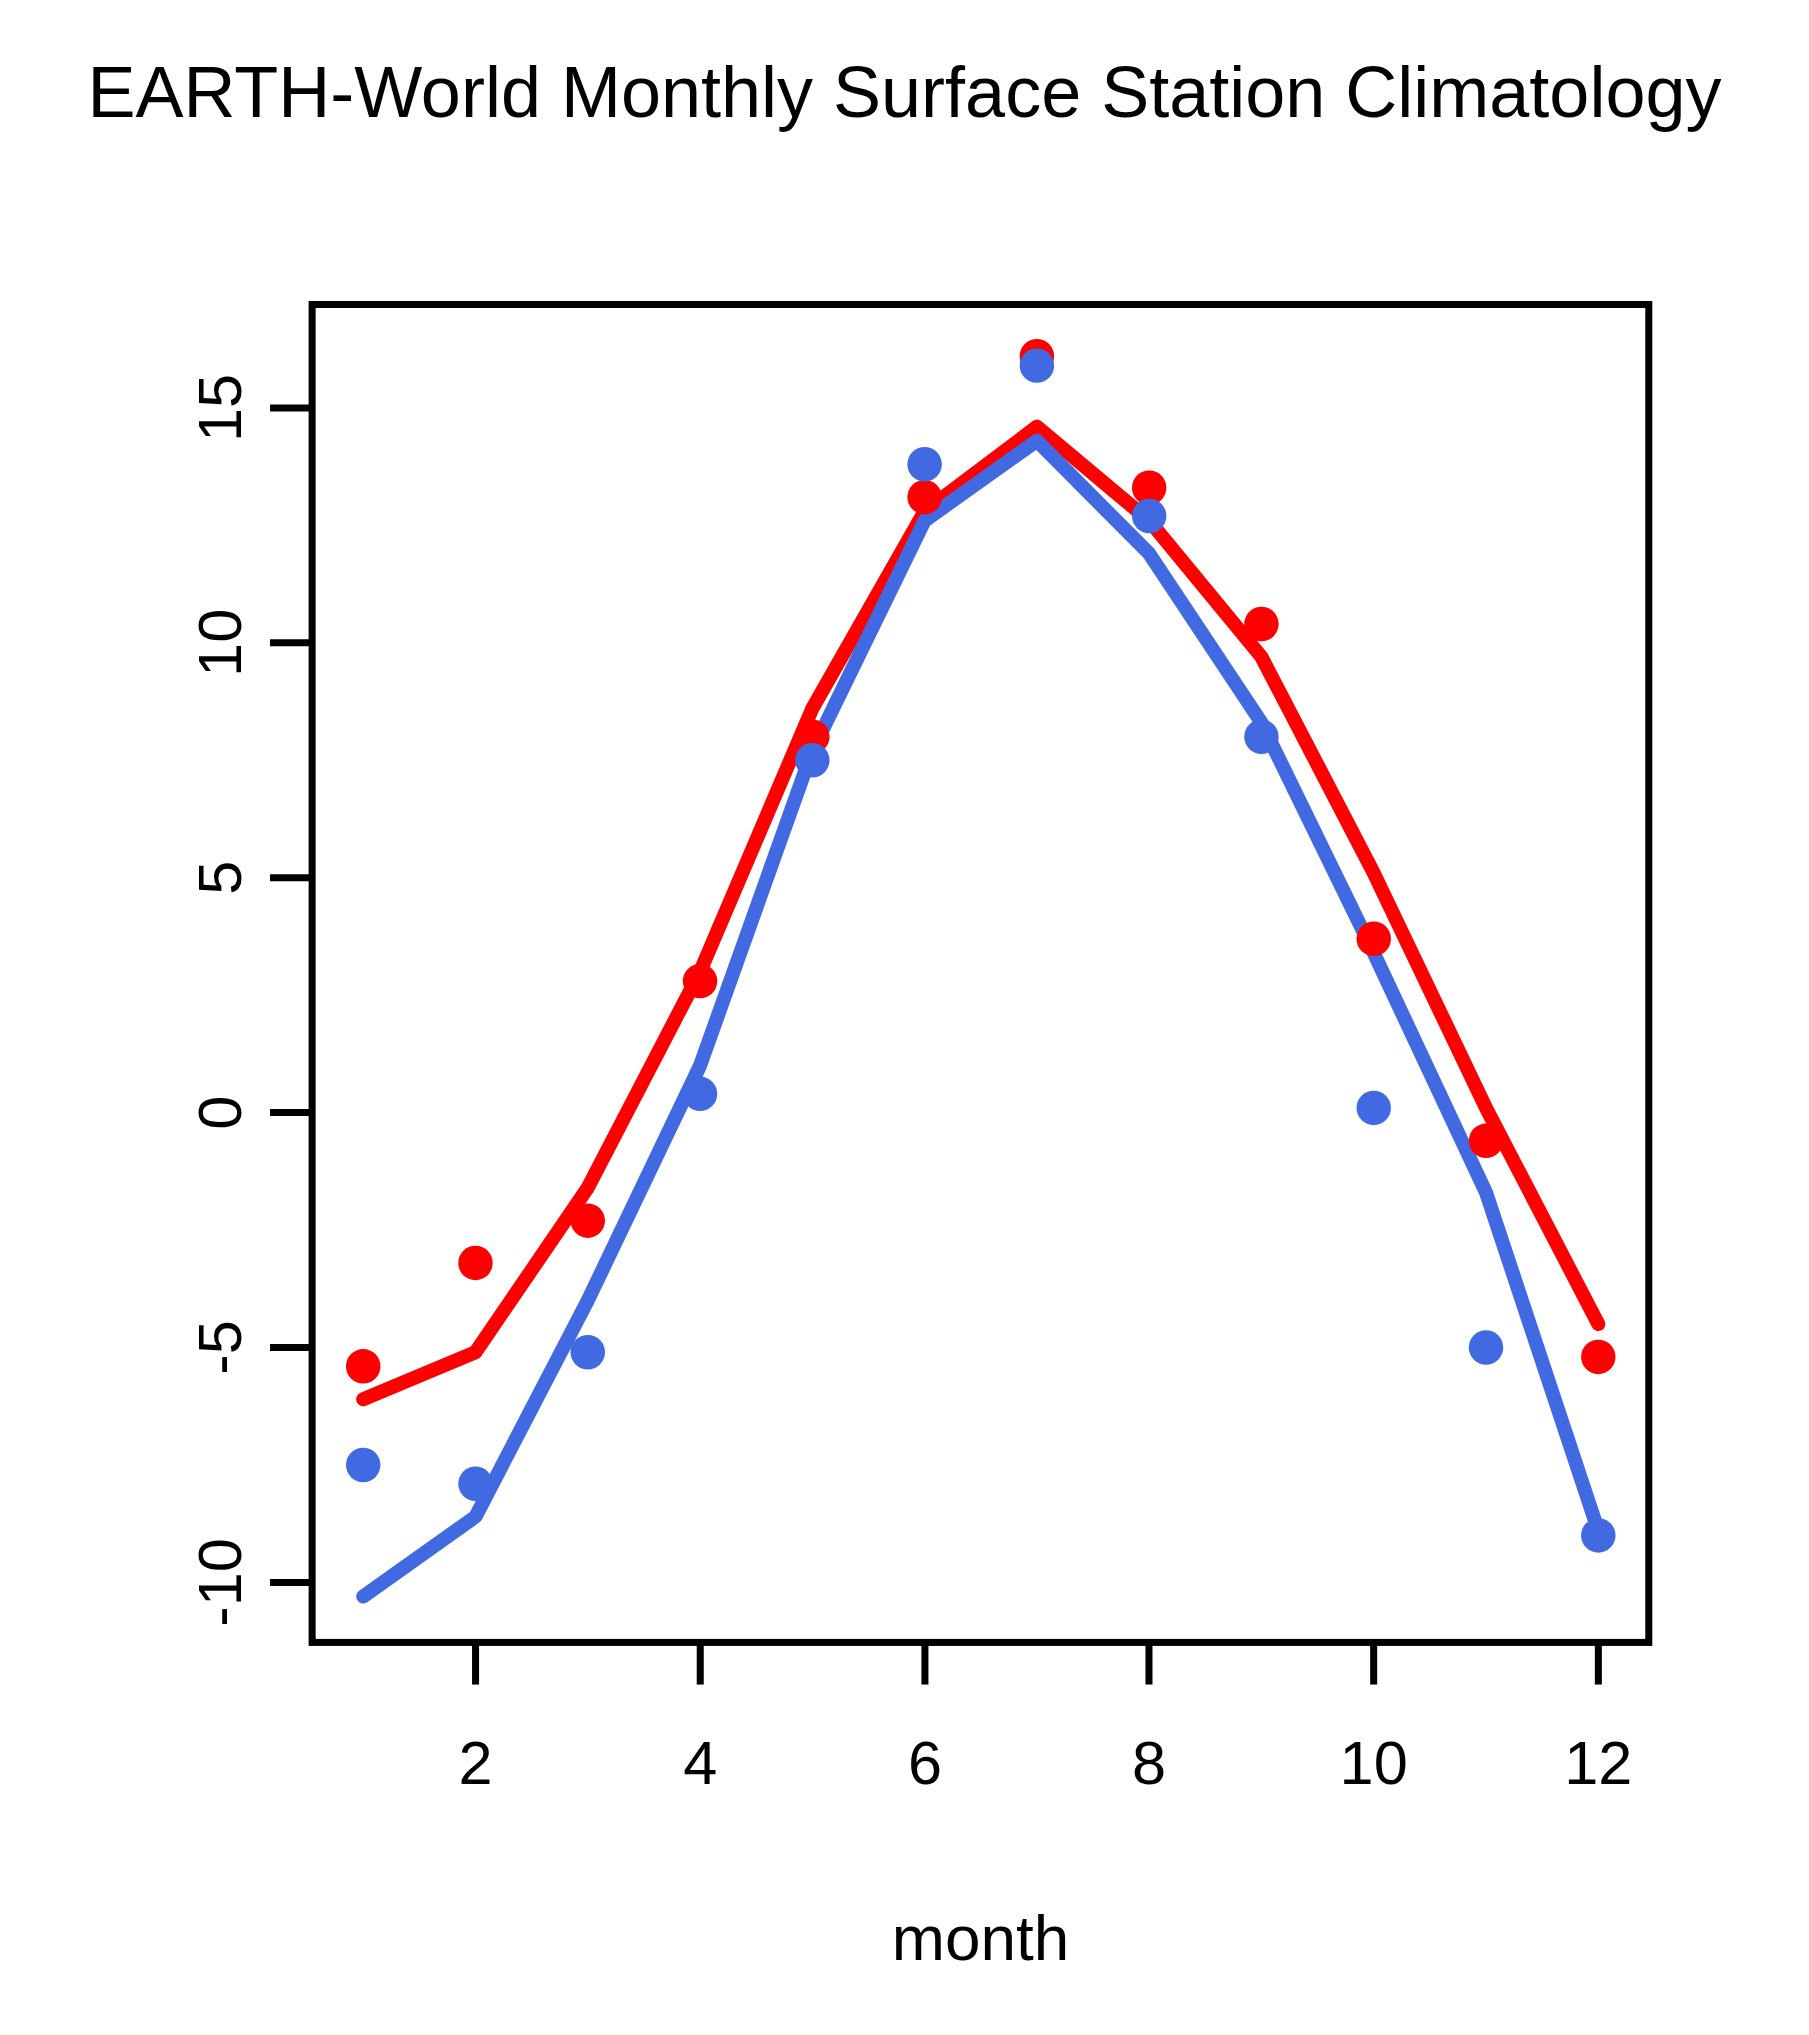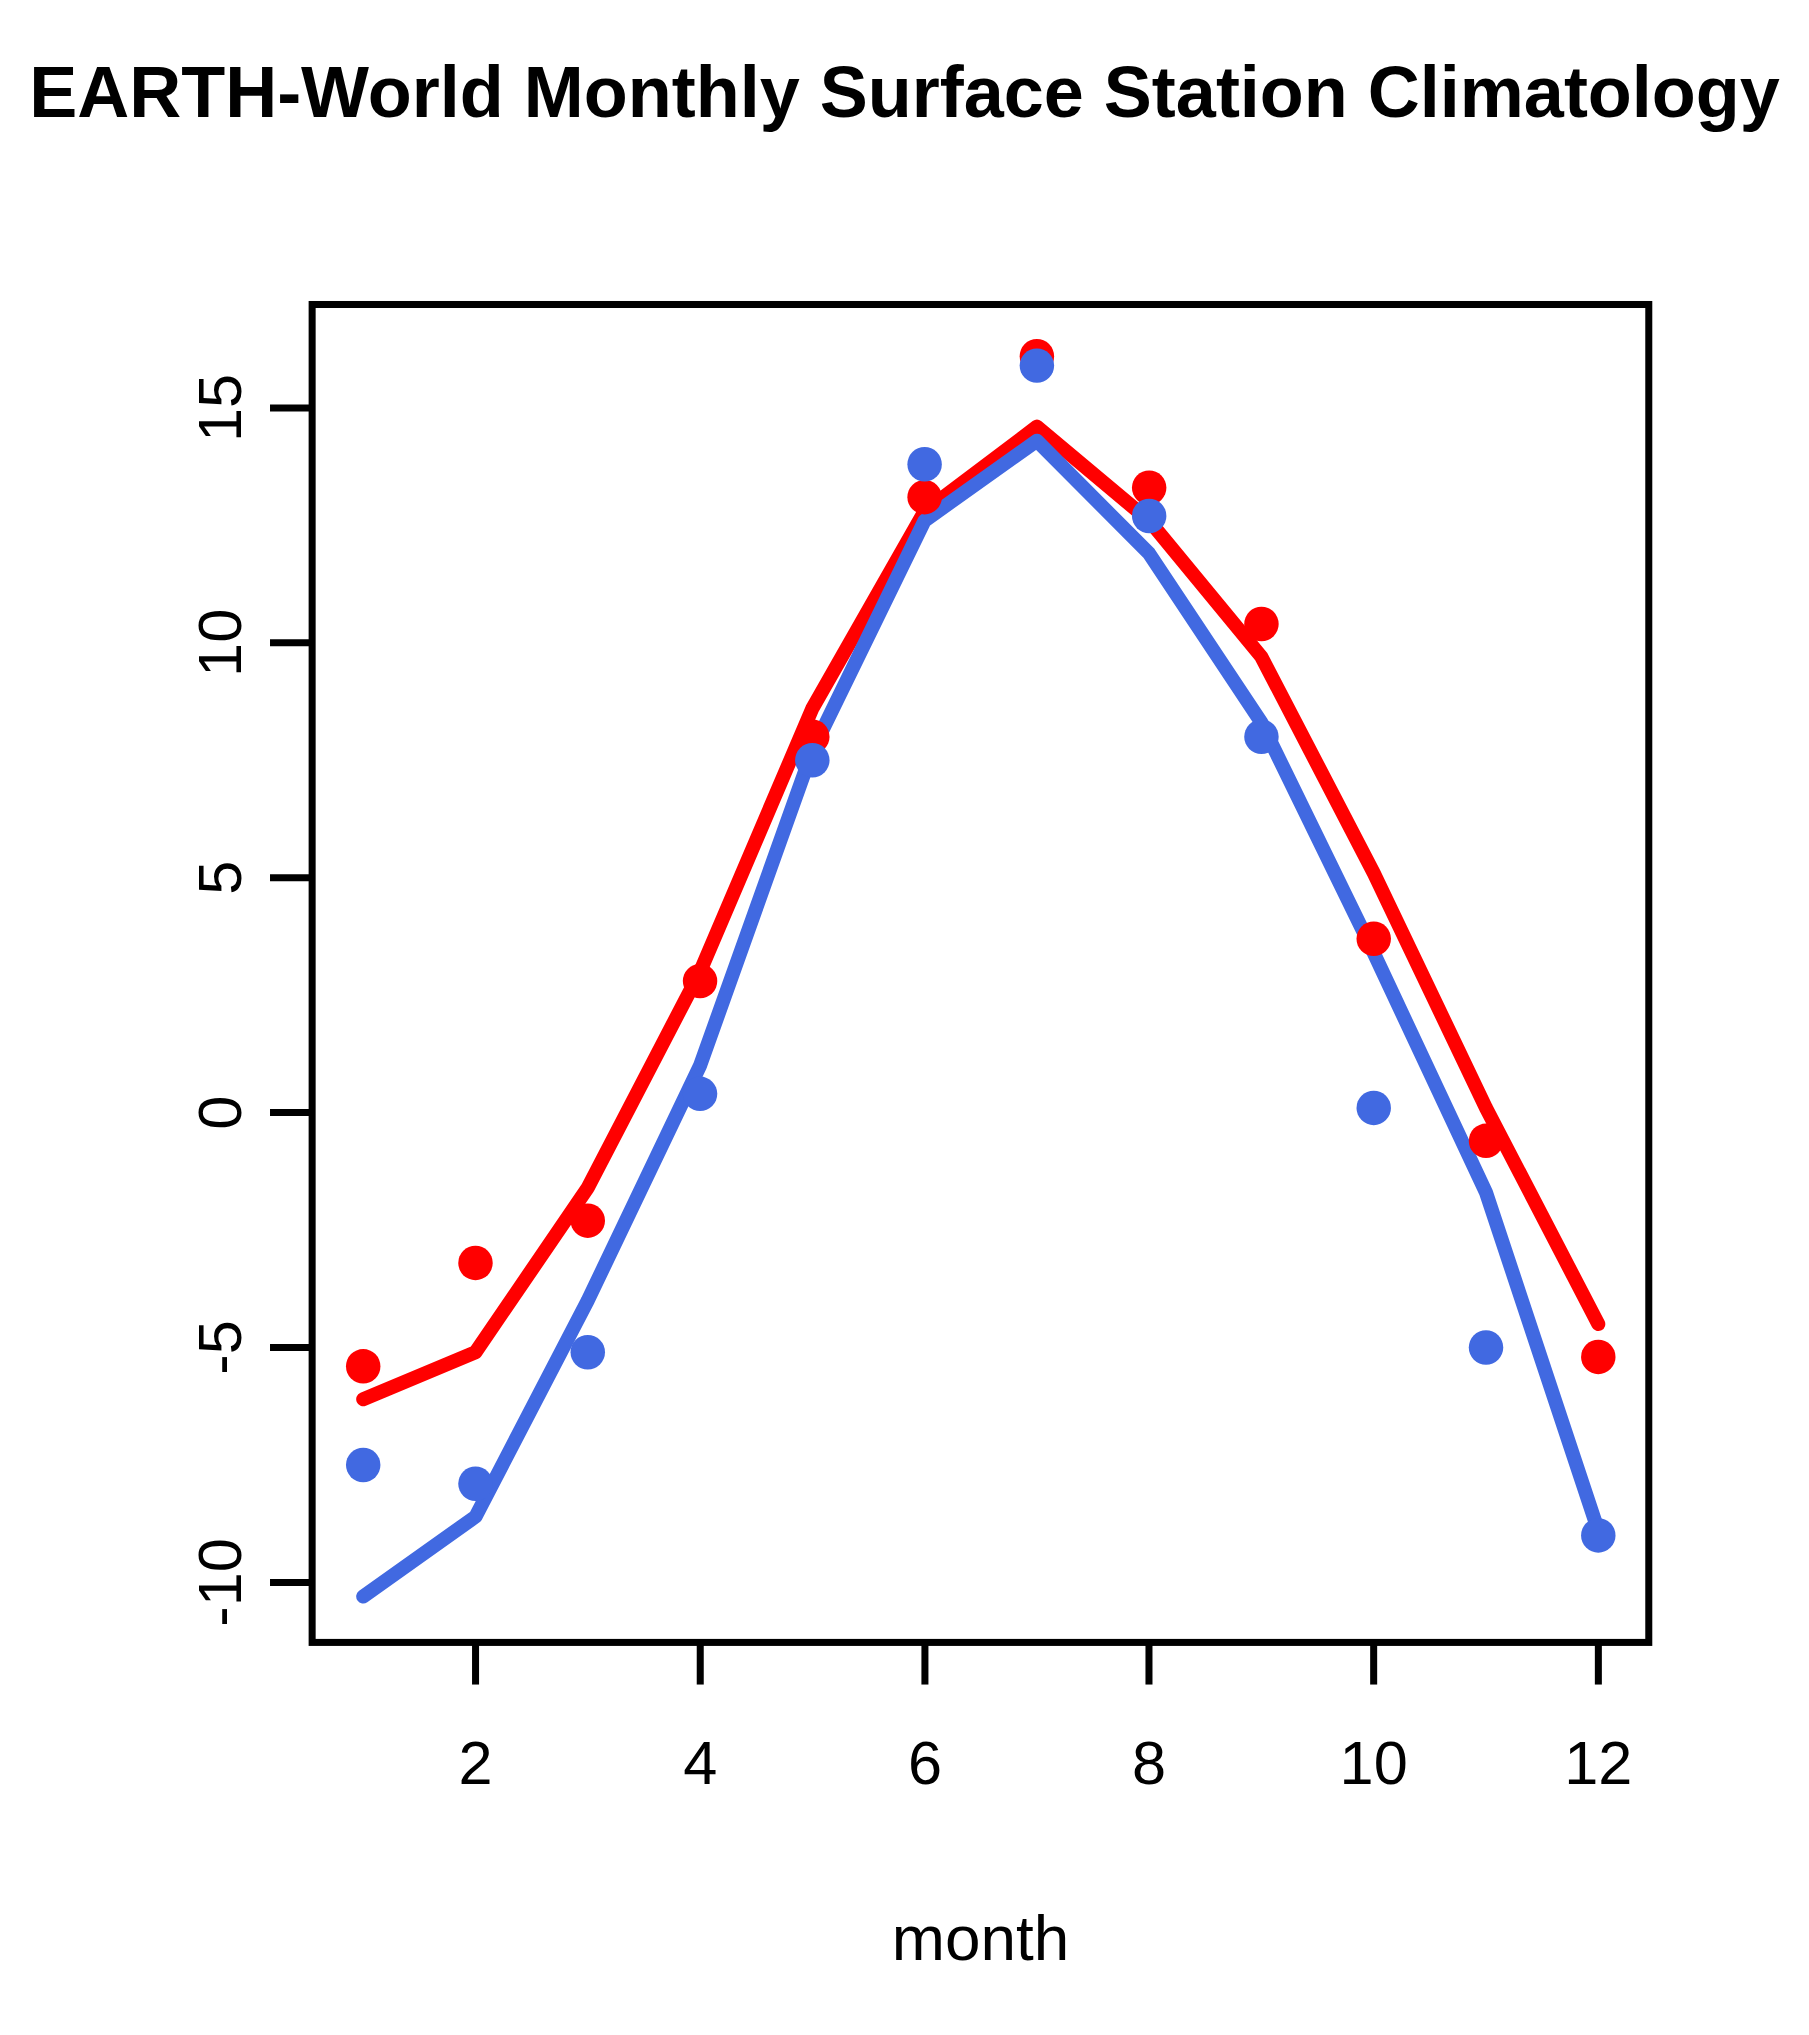--- a/index.html
+++ b/index.html
@@ -20,21 +20,21 @@
     overflow: hidden;
   }
   
   #chart-title {
     position: absolute;
     left: 50%;
     top: 56px;
     transform: translateX(-50%);
     white-space: nowrap;
     font-family: "Liberation Sans", sans-serif;
-    font-weight: bold;
+    font-weight: normal;
     font-size: 72px;
     line-height: 1.0;
     letter-spacing: 0px;
     color: #000000;
   }
   
   #plot-svg {
     position: absolute;
     left: 0;
     top: 0;

